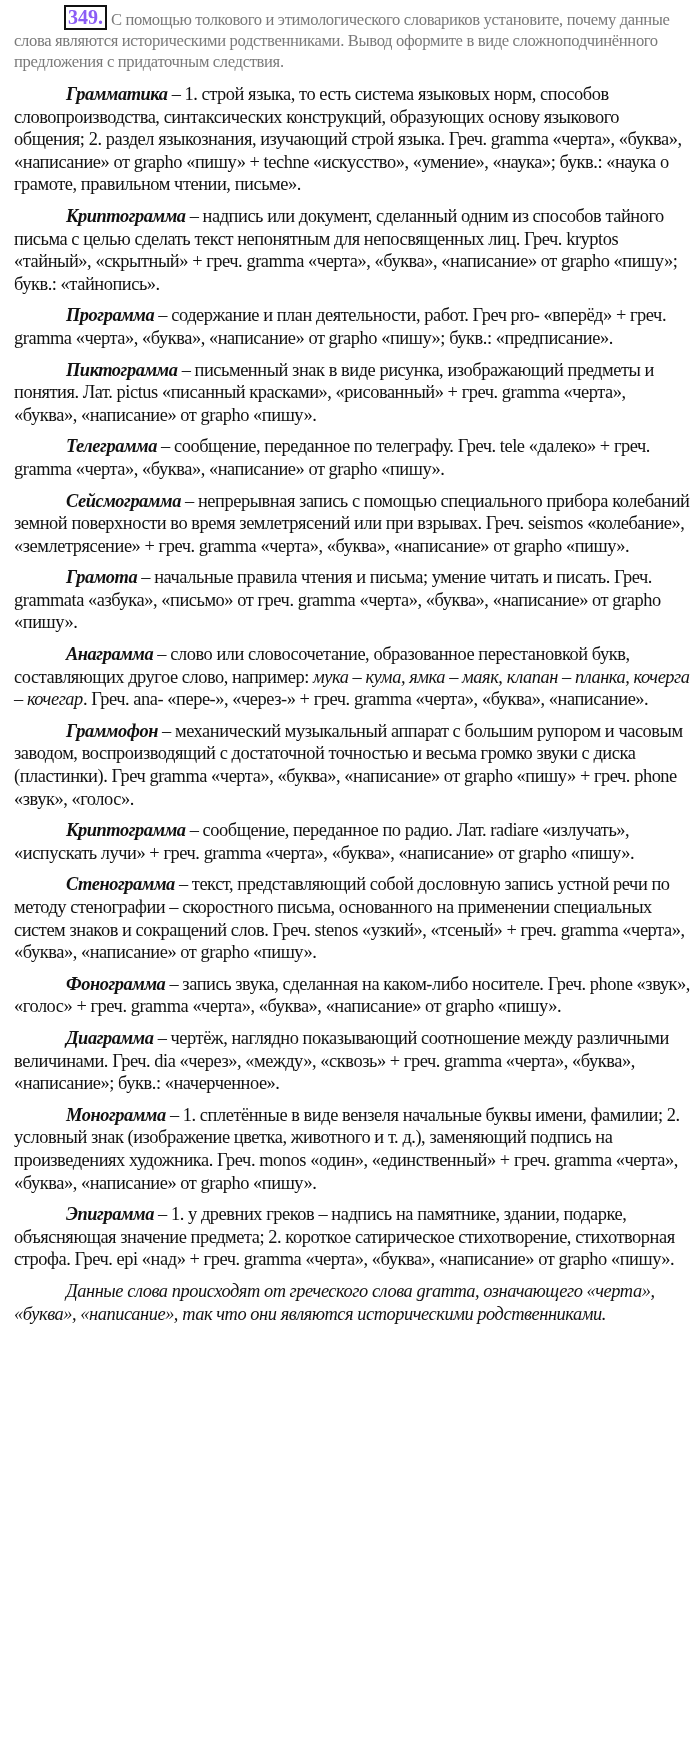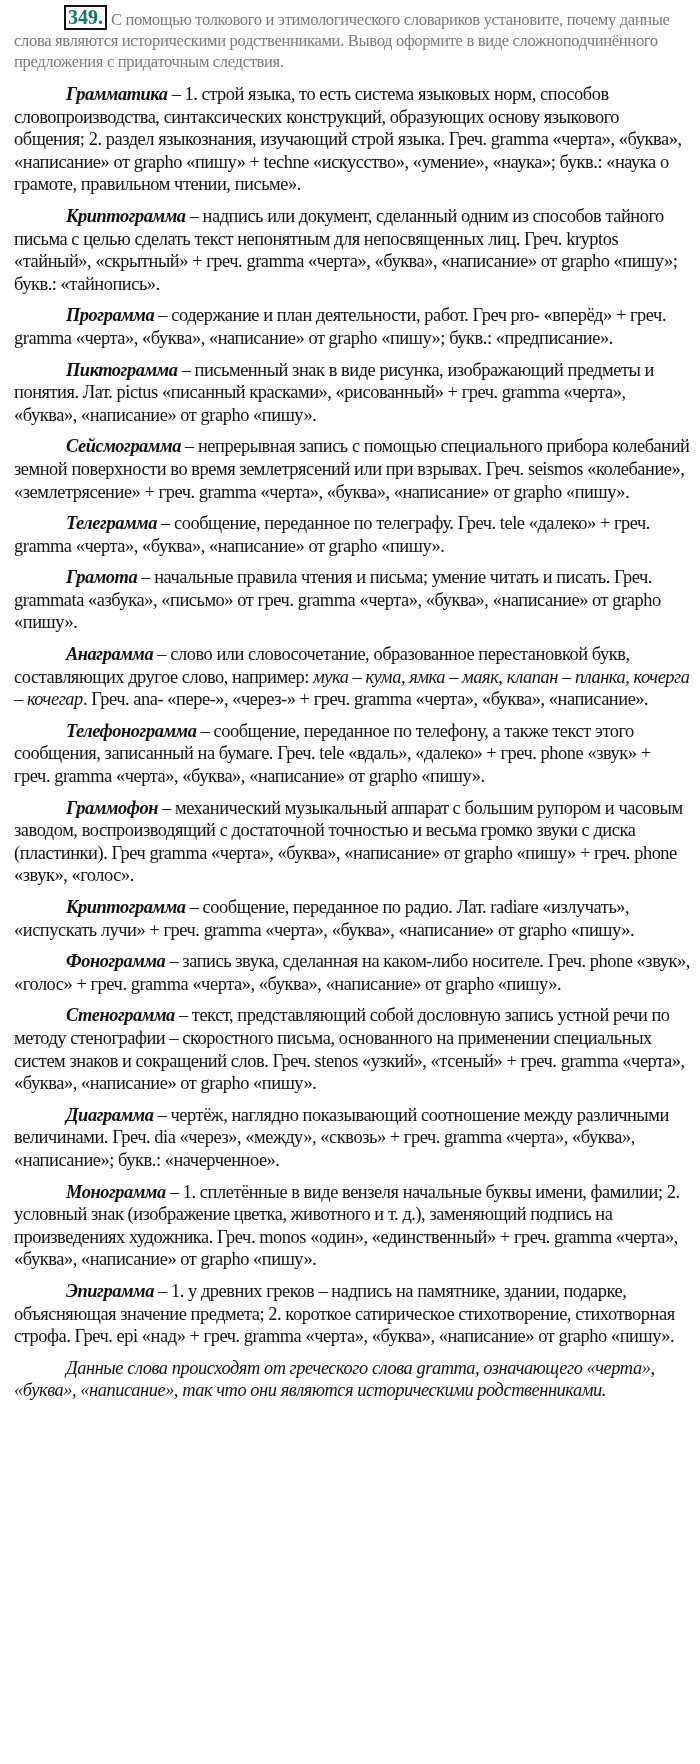--- a/index.html
+++ b/index.html
@@ -16,21 +16,21 @@
     color: #7a7a7a;
     font-size: 16.6px;
     line-height: 20.5px;
     letter-spacing: -0.35px;
     text-indent: 50px;
     margin: 0 0 11px 0;
   }
   .task-num {
     display: inline-block;
     border: 2px solid #111;
-    color: #0f766e;
+    color: #8b5cf6;
     font-weight: bold;
     font-size: 20px;
     line-height: 21px;
     padding: 0 2px;
     margin-right: 4px;
     text-indent: 0;
     letter-spacing: 0;
     position: relative;
     top: -1px;
   }
@@ -45,27 +45,26 @@
 </head>
 <body>
 
 <div class="page">
   <p class="task"><span class="task-num">349.</span><span>С помощью толкового и этимологического словариков установите, почему данные слова являются историческими родственниками. Вывод оформите в виде сложноподчинённого предложения с придаточным следствия.</span></p>
 
   <p class="entry"><span class="term">Грамматика</span><span> – 1. строй языка, то есть система языковых норм, способов словопроизводства, синтаксических конструкций, образующих основу языкового общения; 2. раздел языкознания, изучающий строй языка. Греч. gramma «черта», «буква», «написание» от grapho «пишу» + techne «искусство», «умение», «наука»; букв.: «наука о грамоте, правильном чтении, письме».</span></p>
   <p class="entry"><span class="term">Криптограмма</span><span> – надпись или документ, сделанный одним из способов тайного письма с целью сделать текст непонятным для непосвященных лиц. Греч. kryptos «тайный», «скрытный» + греч. gramma «черта», «буква», «написание» от grapho «пишу»; букв.: «тайнопись».</span></p>
   <p class="entry"><span class="term">Программа</span><span> – содержание и план деятельности, работ. Греч pro- «вперёд» + греч. gramma «черта», «буква», «написание» от grapho «пишу»; букв.: «предписание».</span></p>
   <p class="entry"><span class="term">Пиктограмма</span><span> – письменный знак в виде рисунка, изображающий предметы и понятия. Лат. pictus «писанный красками», «рисованный» + греч. gramma «черта», «буква», «написание» от grapho «пишу».</span></p>
+  <p class="entry"><span class="term">Телеграмма</span><span> – сообщение, переданное по телеграфу. Греч. tele «далеко» + греч. gramma «черта», «буква», «написание» от grapho «пишу».</span></p>
   <p class="entry"><span class="term">Сейсмограмма</span><span> – непрерывная запись с помощью специального прибора колебаний земной поверхности во время землетрясений или при взрывах. Греч. seismos «колебание», «землетрясение» + греч. gramma «черта», «буква», «написание» от grapho «пишу».</span></p>
-  <p class="entry"><span class="term">Телеграмма</span><span> – сообщение, переданное по телеграфу. Греч. tele «далеко» + греч. gramma «черта», «буква», «написание» от grapho «пишу».</span></p>
   <p class="entry"><span class="term">Грамота</span><span> – начальные правила чтения и письма; умение читать и писать. Греч. grammata «азбука», «письмо» от греч. gramma «черта», «буква», «написание» от grapho «пишу».</span></p>
   <p class="entry"><span class="term">Анаграмма</span><span> – слово или словосочетание, образованное перестановкой букв, составляющих другое слово, например: </span><span class="ex">мука – кума, ямка – маяк, клапан – планка, кочерга – кочегар</span><span>. Греч. ana- «пере-», «через-» + греч. gramma «черта», «буква», «написание».</span></p>
-  <p class="entry"><span class="term">Телефонограмма</span><span> – сообщение, переданное по телефону, а также текст этого сообщения, записанный на бумаге. Греч. tele «вдаль», «далеко» + греч. phone «звук» + греч. gramma «черта», «буква», «написание» от grapho «пишу».</span></p>
   <p class="entry"><span class="term">Граммофон</span><span> – механический музыкальный аппарат с большим рупором и часовым заводом, воспроизводящий с достаточной точностью и весьма громко звуки с диска (пластинки). Греч gramma «черта», «буква», «написание» от grapho «пишу» + греч. phone «звук», «голос».</span></p>
   <p class="entry"><span class="term">Криптограмма</span><span> – сообщение, переданное по радио. Лат. radiare «излучать», «испускать лучи» + греч. gramma «черта», «буква», «написание» от grapho «пишу».</span></p>
+  <p class="entry"><span class="term">Стенограмма</span><span> – текст, представляющий собой дословную запись устной речи по методу стенографии – скоростного письма, основанного на применении специальных систем знаков и сокращений слов. Греч. stenos «узкий», «тсеный» + греч. gramma «черта», «буква», «написание» от grapho «пишу».</span></p>
   <p class="entry"><span class="term">Фонограмма</span><span> – запись звука, сделанная на каком-либо носителе. Греч. phone «звук», «голос» + греч. gramma «черта», «буква», «написание» от grapho «пишу».</span></p>
-  <p class="entry"><span class="term">Стенограмма</span><span> – текст, представляющий собой дословную запись устной речи по методу стенографии – скоростного письма, основанного на применении специальных систем знаков и сокращений слов. Греч. stenos «узкий», «тсеный» + греч. gramma «черта», «буква», «написание» от grapho «пишу».</span></p>
   <p class="entry"><span class="term">Диаграмма</span><span> – чертёж, наглядно показывающий соотношение между различными величинами. Греч. dia «через», «между», «сквозь» + греч. gramma «черта», «буква», «написание»; букв.: «начерченное».</span></p>
   <p class="entry"><span class="term">Монограмма</span><span> – 1. сплетённые в виде вензеля начальные буквы имени, фамилии; 2. условный знак (изображение цветка, животного и т. д.), заменяющий подпись на произведениях художника. Греч. monos «один», «единственный» + греч. gramma «черта», «буква», «написание» от grapho «пишу».</span></p>
   <p class="entry"><span class="term">Эпиграмма</span><span> – 1. у древних греков – надпись на памятнике, здании, подарке, объясняющая значение предмета; 2. короткое сатирическое стихотворение, стихотворная строфа. Греч. epi «над» + греч. gramma «черта», «буква», «написание» от grapho «пишу».</span></p>
 
   <p class="conclusion">Данные слова происходят от греческого слова gramma, означающего «черта», «буква», «написание», так что они являются историческими родственниками.</p>
 </div>
 
 </body></html>

